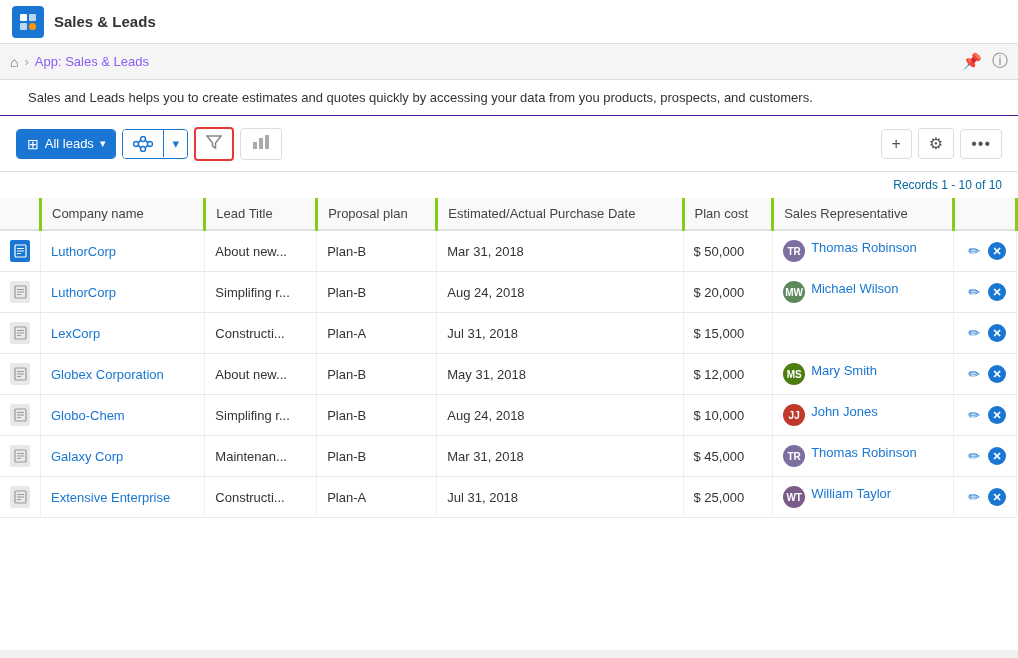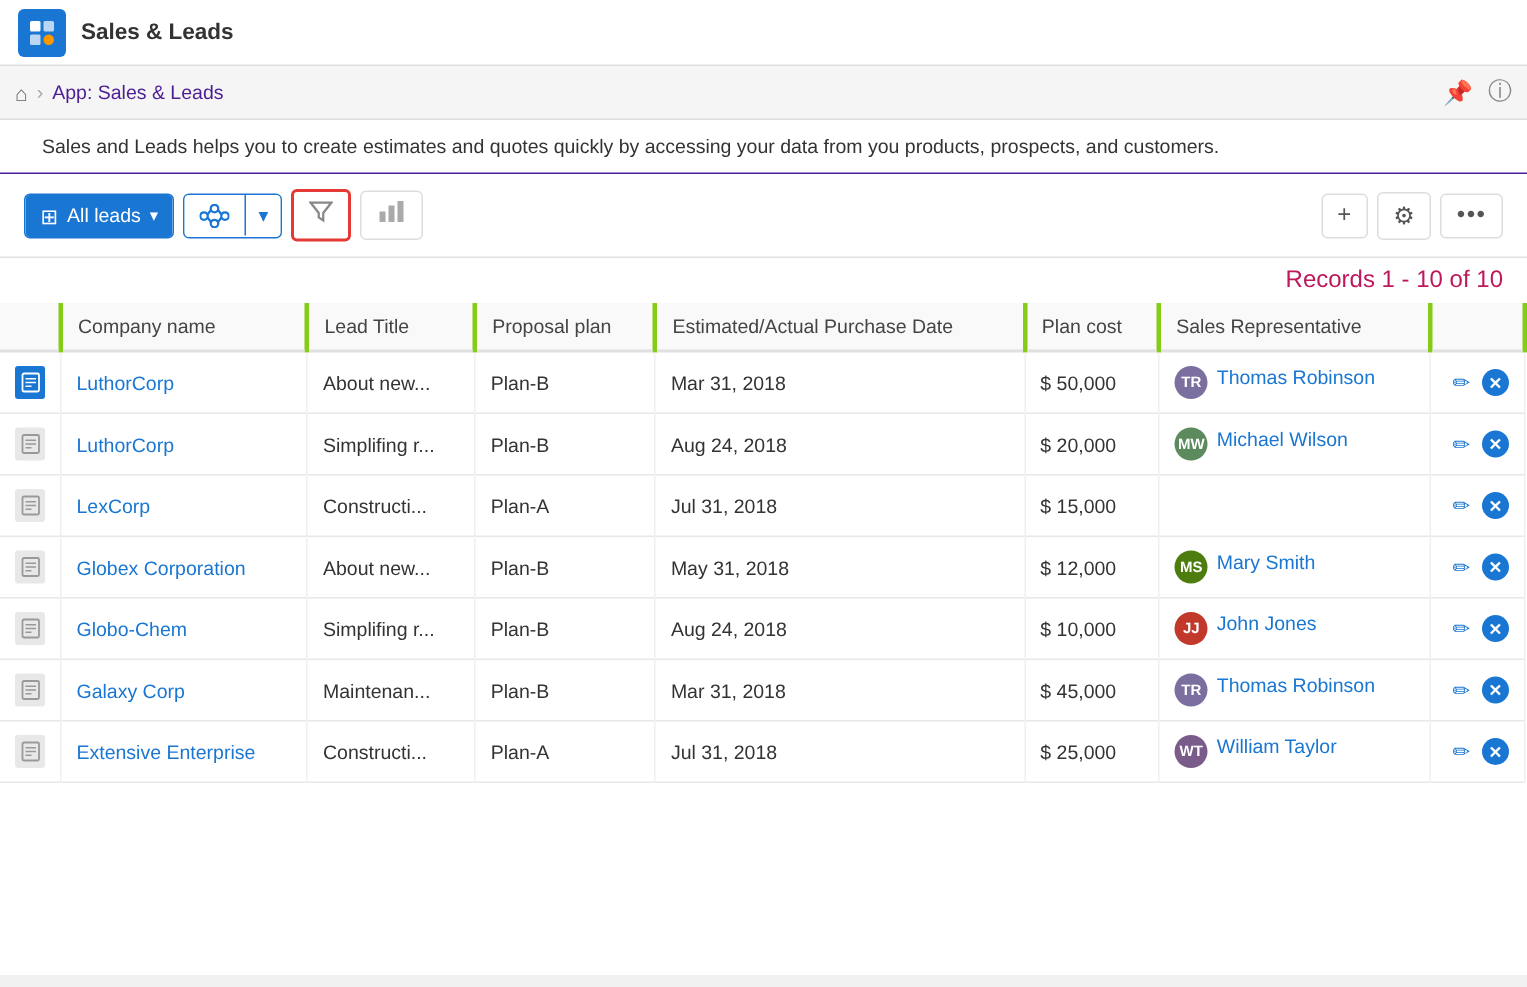--- a/index.html
+++ b/index.html
@@ -29,21 +29,21 @@
     .nav-bar {
       background: #f5f5f5;
       border-bottom: 1px solid #ddd;
       display: flex;
       align-items: center;
       padding: 0 10px;
       height: 36px;
     }
     .nav-home { color: #666; margin-right: 6px; font-size: 14px; cursor: pointer; }
     .nav-sep { color: #aaa; margin-right: 6px; }
-    .nav-app { color: #4c1d95; font-size: 13px; }
+    .nav-app { color: #8b5cf6; font-size: 13px; }
     .nav-spacer { flex: 1; }
     .nav-pin { color: #888; margin-right: 10px; cursor: pointer; font-size: 16px; }
     .nav-info { color: #888; cursor: pointer; font-size: 16px; }
 
     
     .info-banner {
       background: #fff;
       border-bottom: 1px solid #4c1d95;
       padding: 10px 28px;
       font-size: 13px;
@@ -128,22 +128,22 @@
 
     
     .table-area {
       background: #fff;
       overflow-y: auto;
       height: calc(658px - 44px - 36px - 44px - 56px);
     }
     .records-info {
       text-align: right;
       padding: 6px 16px;
-      font-size: 16px;
-      color: #be185d;
+      font-size: 12px;
+      color: #0369a1;
       background: #fff;
     }
 
     table {
       width: 100%;
       border-collapse: collapse;
     }
     thead th {
       background: #f9f9f9;
       border-bottom: 2px solid #e0e0e0;

